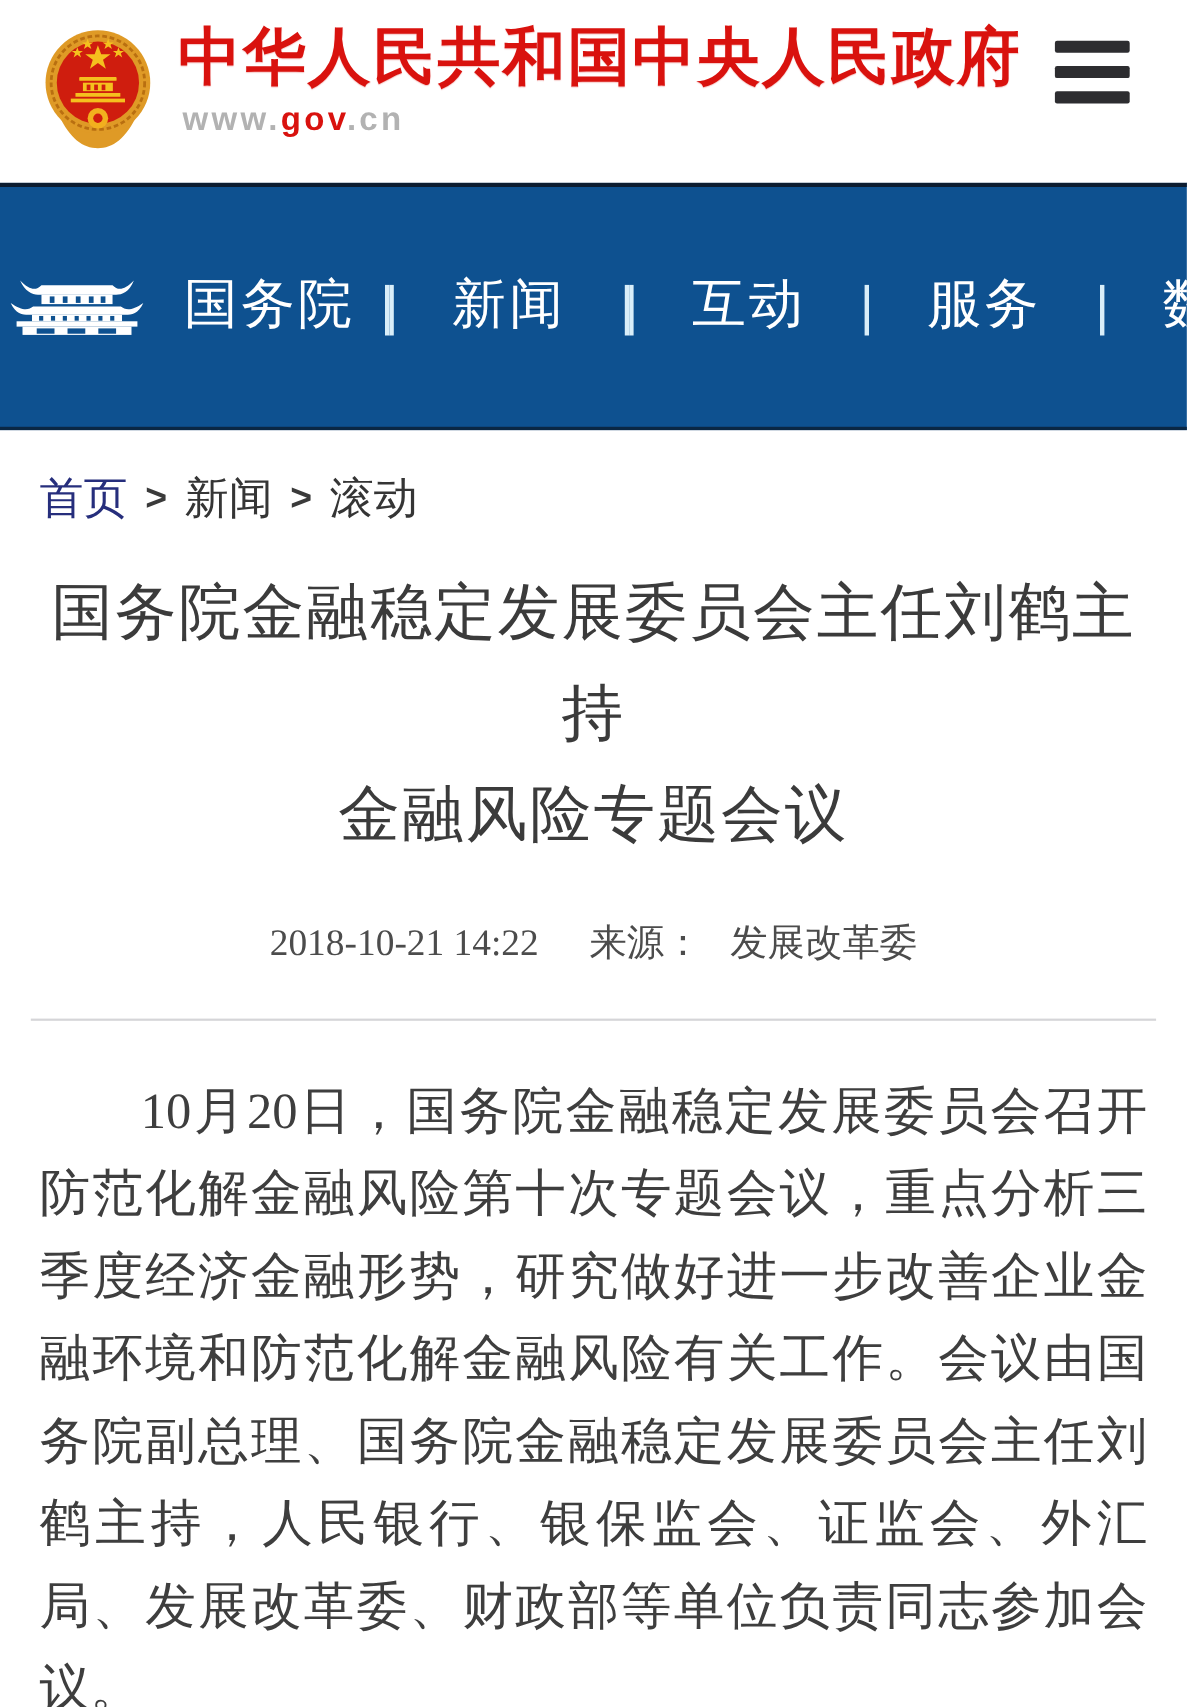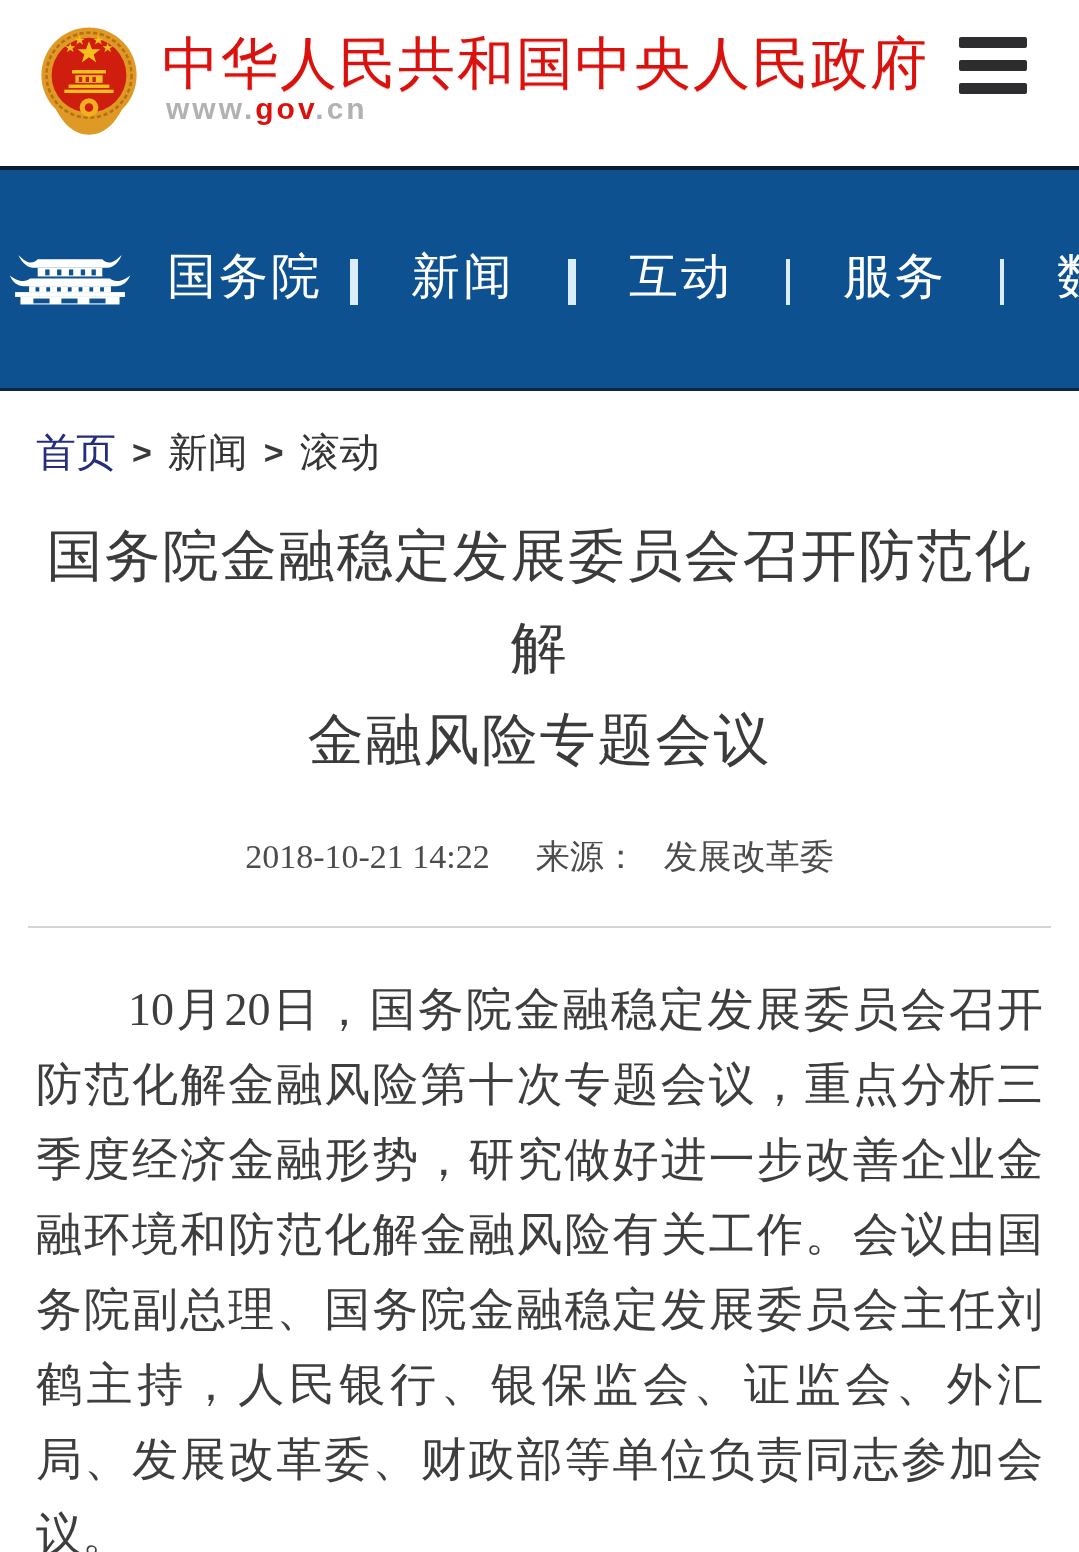--- a/index.html
+++ b/index.html
@@ -6,22 +6,22 @@
   body{
     width:1079px;height:1552px;overflow:hidden;background:#ffffff;
     font-family:"Liberation Sans","DejaVu Sans",sans-serif;
     -webkit-font-smoothing:antialiased;
   }
   
   .header{position:relative;height:166px;background:#ffffff;}
   .emblem{position:absolute;left:38px;top:12px;width:102px;height:140px;}
   .emblem svg{width:100%;height:100%;}
   .site-title{
-    position:absolute;left:162px;top:26px;
-    font-size:57px;font-weight:normal;color:#d9120e;
+    position:absolute;left:162px;top:14px;
+    font-size:57px;font-weight:bold;color:#d9120e;
     letter-spacing:2px;white-space:nowrap;
     text-shadow:0 1px 1px rgba(217,18,14,.25);
   }
   .site-url{
     position:absolute;left:166px;top:92px;
     font-size:30px;font-weight:bold;letter-spacing:3px;color:#b2b2b2;
   }
   .site-url .gov{color:#d9120e;}
   .menu-button{
     position:absolute;right:52px;top:34px;width:68px;height:62px;
@@ -188,21 +188,21 @@
     </div>
   </div>
 </nav>
 
 <div class="breadcrumb">
   <a class="crumb-home">首页</a><span class="crumb-sep">&gt;</span><a class="crumb-link">新闻</a><span class="crumb-sep">&gt;</span><a class="crumb-link">滚动</a>
 </div>
 
 <main>
   <h1 class="article-title">
-    <div>国务院金融稳定发展委员会召开防范化解</div>
+    <div>国务院金融稳定发展委员会主任刘鹤主持</div>
     <div>金融风险专题会议</div>
   </h1>
   <div class="article-meta">
     <span>2018-10-21 14:22</span><span class="meta-source-label">来源：</span><span class="meta-source">发展改革委</span>
   </div>
   <div class="content-divider"></div>
   <article class="article-body">
     <p>10月20日，国务院金融稳定发展委员会召开防范化解金融风险第十次专题会议，重点分析三季度经济金融形势，研究做好进一步改善企业金融环境和防范化解金融风险有关工作。会议由国务院副总理、国务院金融稳定发展委员会主任刘鹤主持，人民银行、银保监会、证监会、外汇局、发展改革委、财政部等单位负责同志参加会议。</p>
   </article>
 </main>

